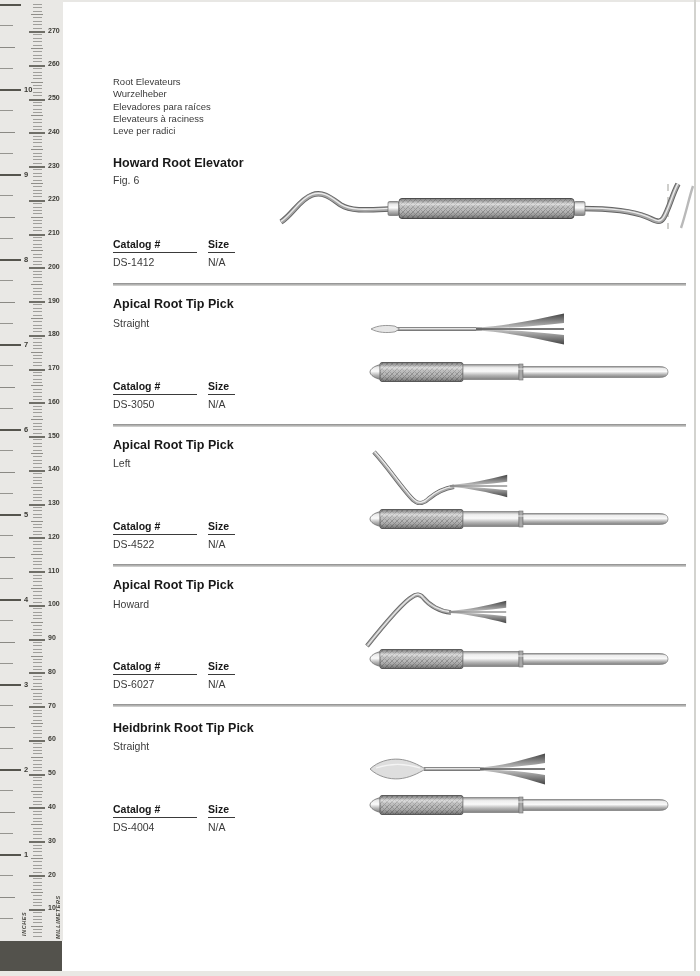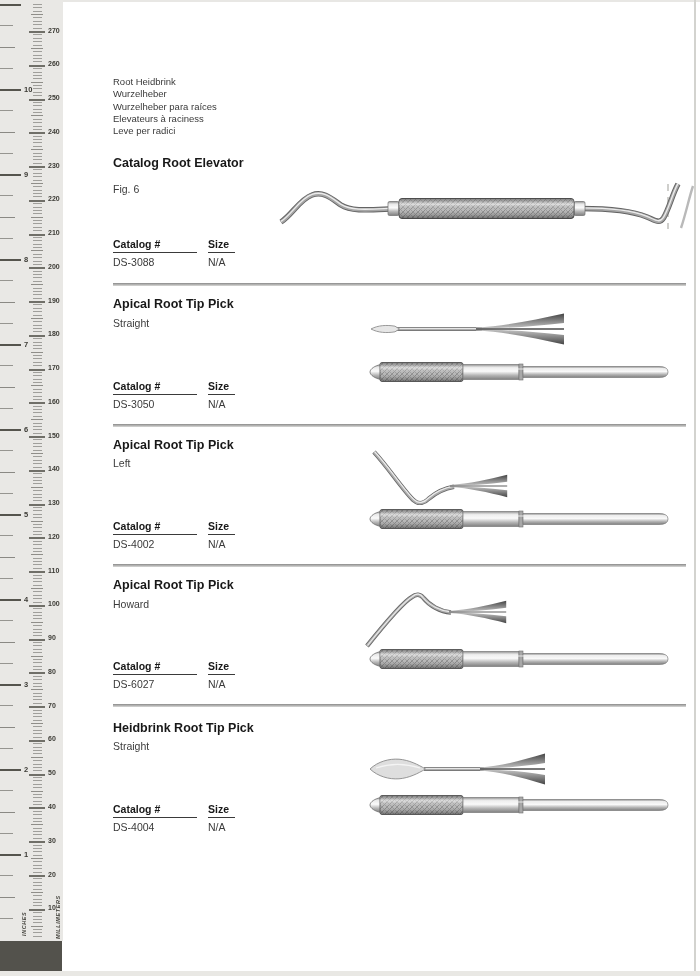--- a/index.html
+++ b/index.html
@@ -451,49 +451,49 @@
         <div class="mm-num" style="top: 870.5px;">20</div>
         <div class="mm-num" style="top: 904.26px;">10</div>
       </div>
     <div class="ruler-label" style="left:21px;top:936px;">INCHES</div>
     <div class="ruler-label" style="left:55px;top:939px;">MILLIMETERS</div>
   </div>
   <div class="ruler-end"></div>
 
   <div class="sec" style="top:70px;height:213px;">
     <div class="intro" style="top:6px;">
-      <div>Root Heidbrink</div>
+      <div>Root Elevateurs</div>
       <div>Wurzelheber</div>
-      <div>Wurzelheber para raíces</div>
+      <div>Elevadores para raíces</div>
       <div>Elevateurs à raciness</div>
       <div>Leve per radici</div>
     </div>
-    <div class="p-title" style="top:86px;">Catalog Root Elevator</div>
-    <div class="p-variant" style="top:113px;">Fig. 6</div>
+    <div class="p-title" style="top:86px;">Howard Root Elevator</div>
+    <div class="p-variant" style="top:104px;">Fig. 6</div>
     <svg class="inst" style="left:165px;top:112px;" width="417" height="49" viewBox="0 0 417 49">
       <line x1="390" y1="2" x2="390" y2="47" stroke="#cfcfcc" stroke-width="2" stroke-dasharray="7 6"></line>
       <path d="M3,40 C14,33 22,17 34,13 C45,9 53,16 63,23 C73,29.5 90,28 112,27" fill="none" stroke="#636363" stroke-width="5.5"></path>
       <path d="M3,40 C14,33 22,17 34,13 C45,9 53,16 63,23 C73,29.5 90,28 112,27" fill="none" stroke="#a6a6a6" stroke-width="3.6"></path>
       <path d="M3,39.4 C14,32.4 22,16.4 34,12.4 C45,8.4 53,15.4 63,22.4 C73,28.9 90,27.4 112,26.4" fill="none" stroke="#ececec" stroke-width="1.3"></path>
       <path d="M303,26.5 C332,26.5 357,30 369,35 C378,38.8 381.5,42 385.5,36 C391.5,26 394,13 400,2" fill="none" stroke="#636363" stroke-width="5.5"></path>
       <path d="M303,26.5 C332,26.5 357,30 369,35 C378,38.8 381.5,42 385.5,36 C391.5,26 394,13 400,2" fill="none" stroke="#a6a6a6" stroke-width="3.6"></path>
       <path d="M303,25.9 C332,25.9 357,29.4 369,34.4 C378,38.2 381.5,41.4 385.5,35.4 C391.5,25.4 394,12.4 400,1.4" fill="none" stroke="#ececec" stroke-width="1.3"></path>
       <path d="M403,46 C408,31 411,16 415,4" fill="none" stroke="#b9b9b9" stroke-width="2.4"></path>
       <rect x="110" y="19.5" width="11" height="14" rx="1.5" fill="url(#gMetal)" stroke="#6e6e6e" stroke-width="0.7"></rect>
       <rect x="296" y="19.5" width="11" height="14" rx="1.5" fill="url(#gMetal)" stroke="#6e6e6e" stroke-width="0.7"></rect>
       <rect x="121" y="16.5" width="175" height="20" rx="3" fill="url(#pKnurl)" stroke="#585858" stroke-width="1"></rect>
       <rect x="121" y="16.5" width="175" height="20" rx="3" fill="url(#gShade)"></rect>
     </svg>
     <div class="cat-table" style="top:168px;">
       <div class="cat-row">
         <div class="cat-h1">Catalog #</div>
         <div class="cat-h2">Size</div>
       </div>
       <div class="cat-row">
-        <div class="cat-v1">DS-3088</div>
+        <div class="cat-v1">DS-1412</div>
         <div class="cat-v2">N/A</div>
       </div>
     </div>
   </div>
 
   <div class="sec" style="top:283px;height:141px;">
     <div class="sep"></div>
     <div class="p-title" style="top:14px;">Apical Root Tip Pick</div>
     <div class="p-variant" style="top:34px;">Straight</div>
     <svg class="inst" style="left:255px;top:29px;" width="196" height="34" viewBox="0 0 196 34">
@@ -530,21 +530,21 @@
     </svg>
     <svg class="inst" style="left:254px;top:82px;" width="304" height="26" viewBox="0 0 304 26">
       <use href="#symHandle"></use>
     </svg>
     <div class="cat-table" style="top:96px;">
       <div class="cat-row">
         <div class="cat-h1">Catalog #</div>
         <div class="cat-h2">Size</div>
       </div>
       <div class="cat-row">
-        <div class="cat-v1">DS-4002</div>
+        <div class="cat-v1">DS-4522</div>
         <div class="cat-v2">N/A</div>
       </div>
     </div>
   </div>
 
   <div class="sec" style="top:564px;height:140px;">
     <div class="sep"></div>
     <div class="p-title" style="top:14px;">Apical Root Tip Pick</div>
     <div class="p-variant" style="top:34px;">Howard</div>
     <svg class="inst" style="left:242px;top:24px;" width="154" height="62" viewBox="0 0 154 62">

